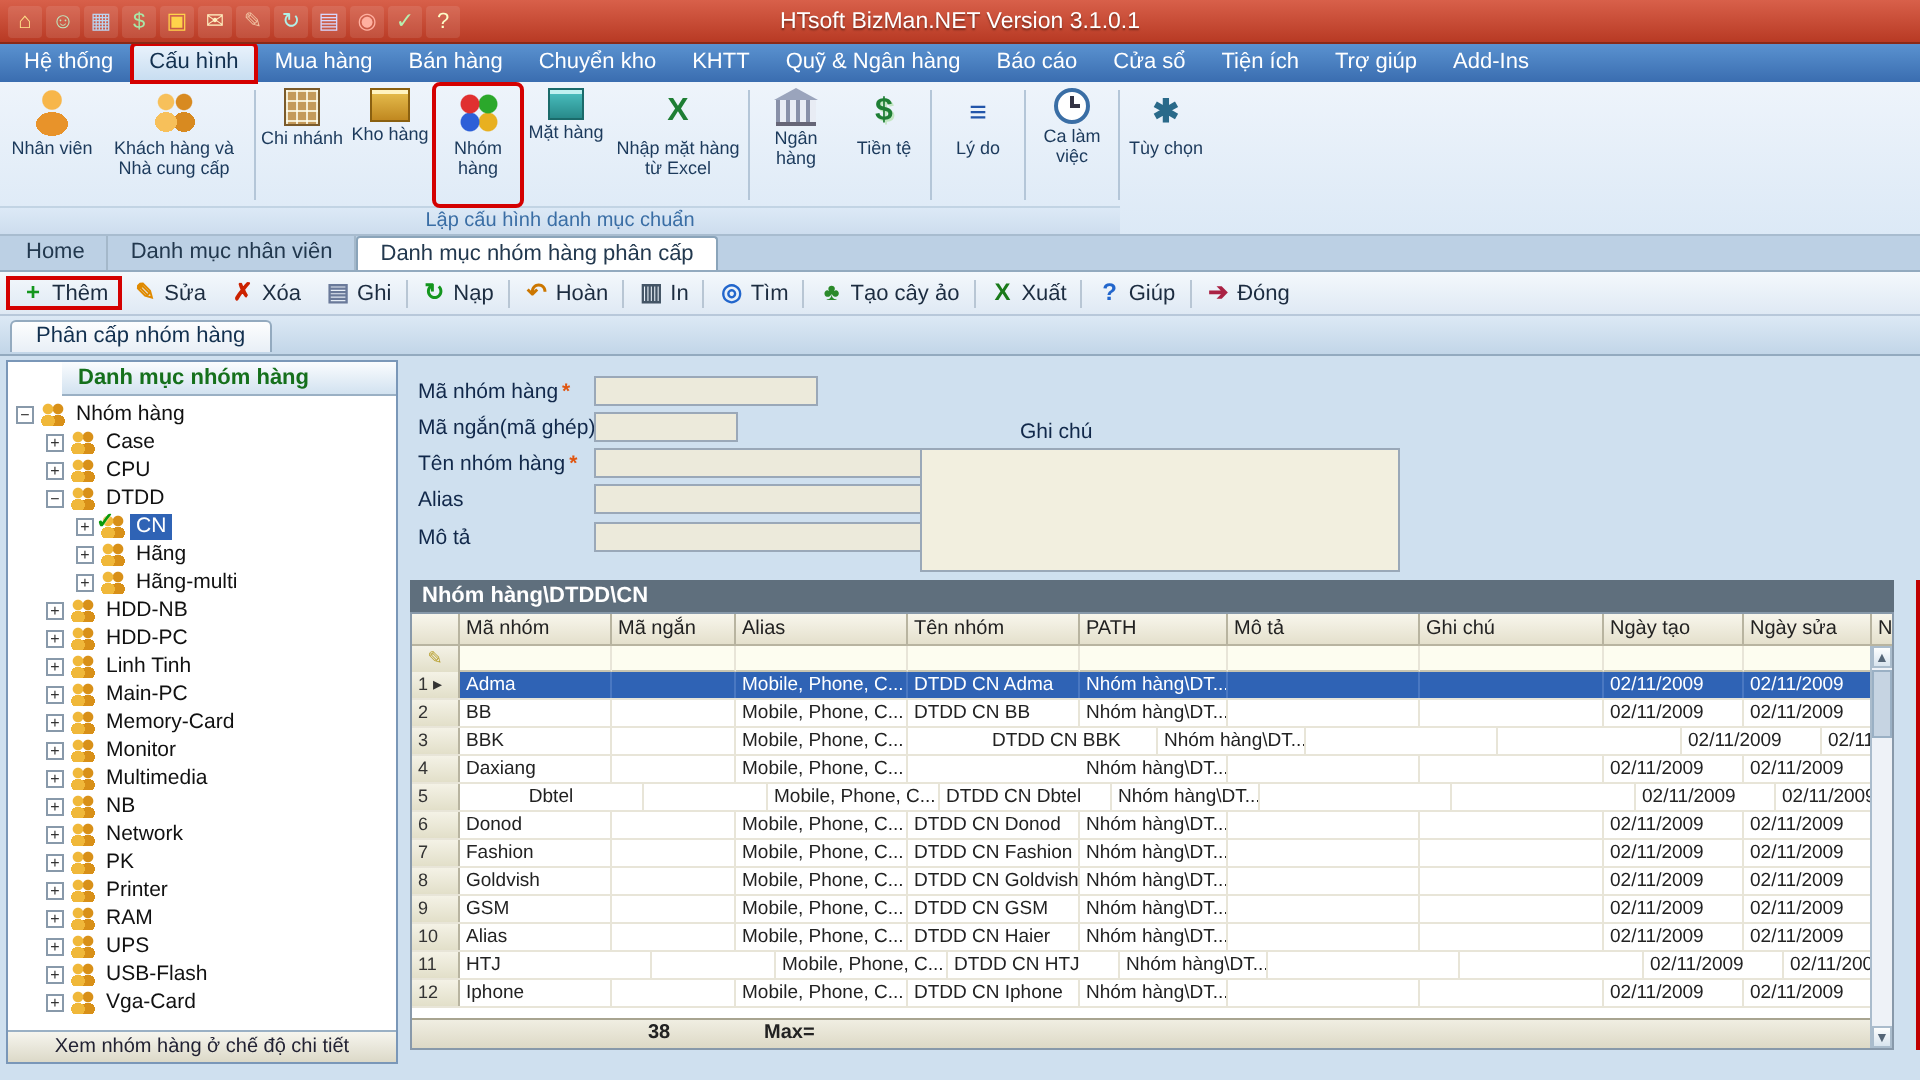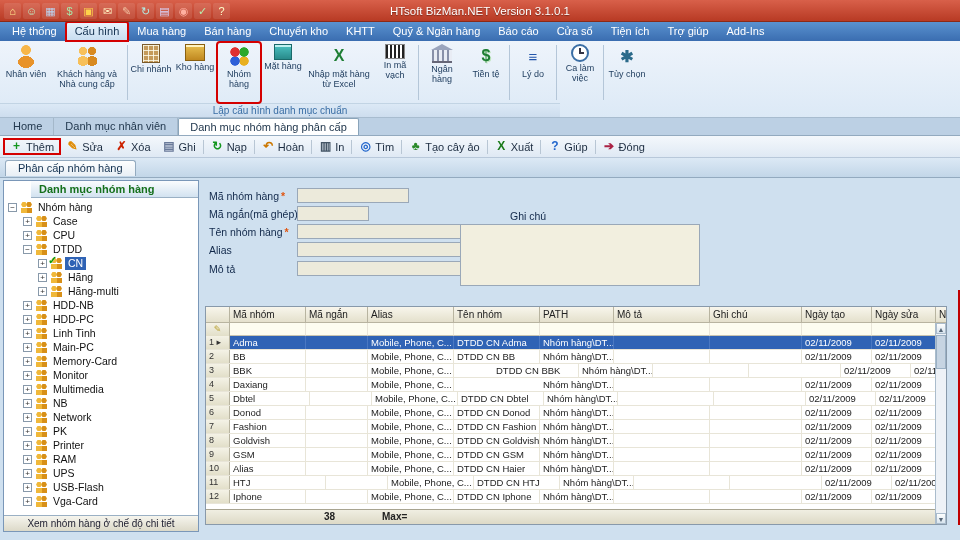--- a/index.html
+++ b/index.html
@@ -167,24 +167,20 @@
           <div class="rlabel">Nhóm hàng</div>
         </div>
         <div class="rbtn">
           <div class="ricon ricon-item"></div>
           <div class="rlabel">Mặt hàng</div>
         </div>
         <div class="rbtn wide2">
           <div class="ricon ricon-excel">X</div>
           <div class="rlabel">Nhập mặt hàng từ Excel</div>
         </div>
-        <div class="rbtn">
-          <div class="ricon ricon-barcode"></div>
-          <div class="rlabel">In mã vạch</div>
-        </div>
         <div class="rsep"></div>
         <div class="rbtn">
           <div class="ricon ricon-bank"></div>
           <div class="rlabel">Ngân hàng</div>
         </div>
         <div class="rbtn">
           <div class="ricon ricon-money">$</div>
           <div class="rlabel">Tiền tệ</div>
         </div>
         <div class="rsep"></div>
@@ -407,20 +403,21 @@
 
       <span class="flabel" style="left:8px;top:66px">Alias</span>
       <input class="finput" style="left: 96px; top: 64px; width: 166px;" value="">
 
       <span class="flabel" style="left:8px;top:85px">Mô tả</span>
       <input class="finput" style="left: 96px; top: 83px; width: 166px;" value="">
 
       <span class="flabel" style="left:309px;top:32px">Ghi chú</span>
       <textarea class="ftextarea" style="left: 259px; top: 46px; width: 240px; height: 62px;"></textarea>
 
+      <div class="grid-caption">Nhóm hàng\DTDD\CN</div>
 
       <div class="grid-wrap">
         <div class="ghead-row">
             <div class="gcell ind ghead"></div>
             <div class="gcell ghead" style="width: 76px;">Mã nhóm</div>
             <div class="gcell ghead" style="width: 62px;">Mã ngắn</div>
             <div class="gcell ghead" style="width: 86px;">Alias</div>
             <div class="gcell ghead" style="width: 86px;">Tên nhóm</div>
             <div class="gcell ghead" style="width: 74px;">PATH</div>
             <div class="gcell ghead" style="width: 96px;">Mô tả</div>
@@ -490,21 +487,21 @@
               <div class="gcell gdata" style="width: 86px; margin-top: 19px;">DTDD CN Daxiang</div>
               <div class="gcell gdata" style="width: 74px;">Nhóm hàng\DT...</div>
               <div class="gcell gdata" style="width: 96px;"></div>
               <div class="gcell gdata" style="width: 92px;"></div>
               <div class="gcell gdata" style="width: 70px;">02/11/2009</div>
               <div class="gcell gdata" style="width: 64px;">02/11/2009</div>
               <div class="gcell gdata" style="width: 40px;">Admi</div>
             </div>
             <div class="grow">
               <div class="gcell ind">5</div>
-              <div class="gcell gdata" style="width: 80px;">Dbtel</div>
+              <div class="gcell gdata" style="width: 92px; text-align: center;">Dbtel</div>
               <div class="gcell gdata" style="width: 62px;"></div>
               <div class="gcell gdata" style="width: 86px;">Mobile, Phone, C...</div>
               <div class="gcell gdata" style="width: 86px;">DTDD CN Dbtel</div>
               <div class="gcell gdata" style="width: 74px;">Nhóm hàng\DT...</div>
               <div class="gcell gdata" style="width: 96px;"></div>
               <div class="gcell gdata" style="width: 92px;"></div>
               <div class="gcell gdata" style="width: 70px;">02/11/2009</div>
               <div class="gcell gdata" style="width: 64px;">02/11/2009</div>
               <div class="gcell gdata" style="width: 40px;">Admi</div>
             </div>

